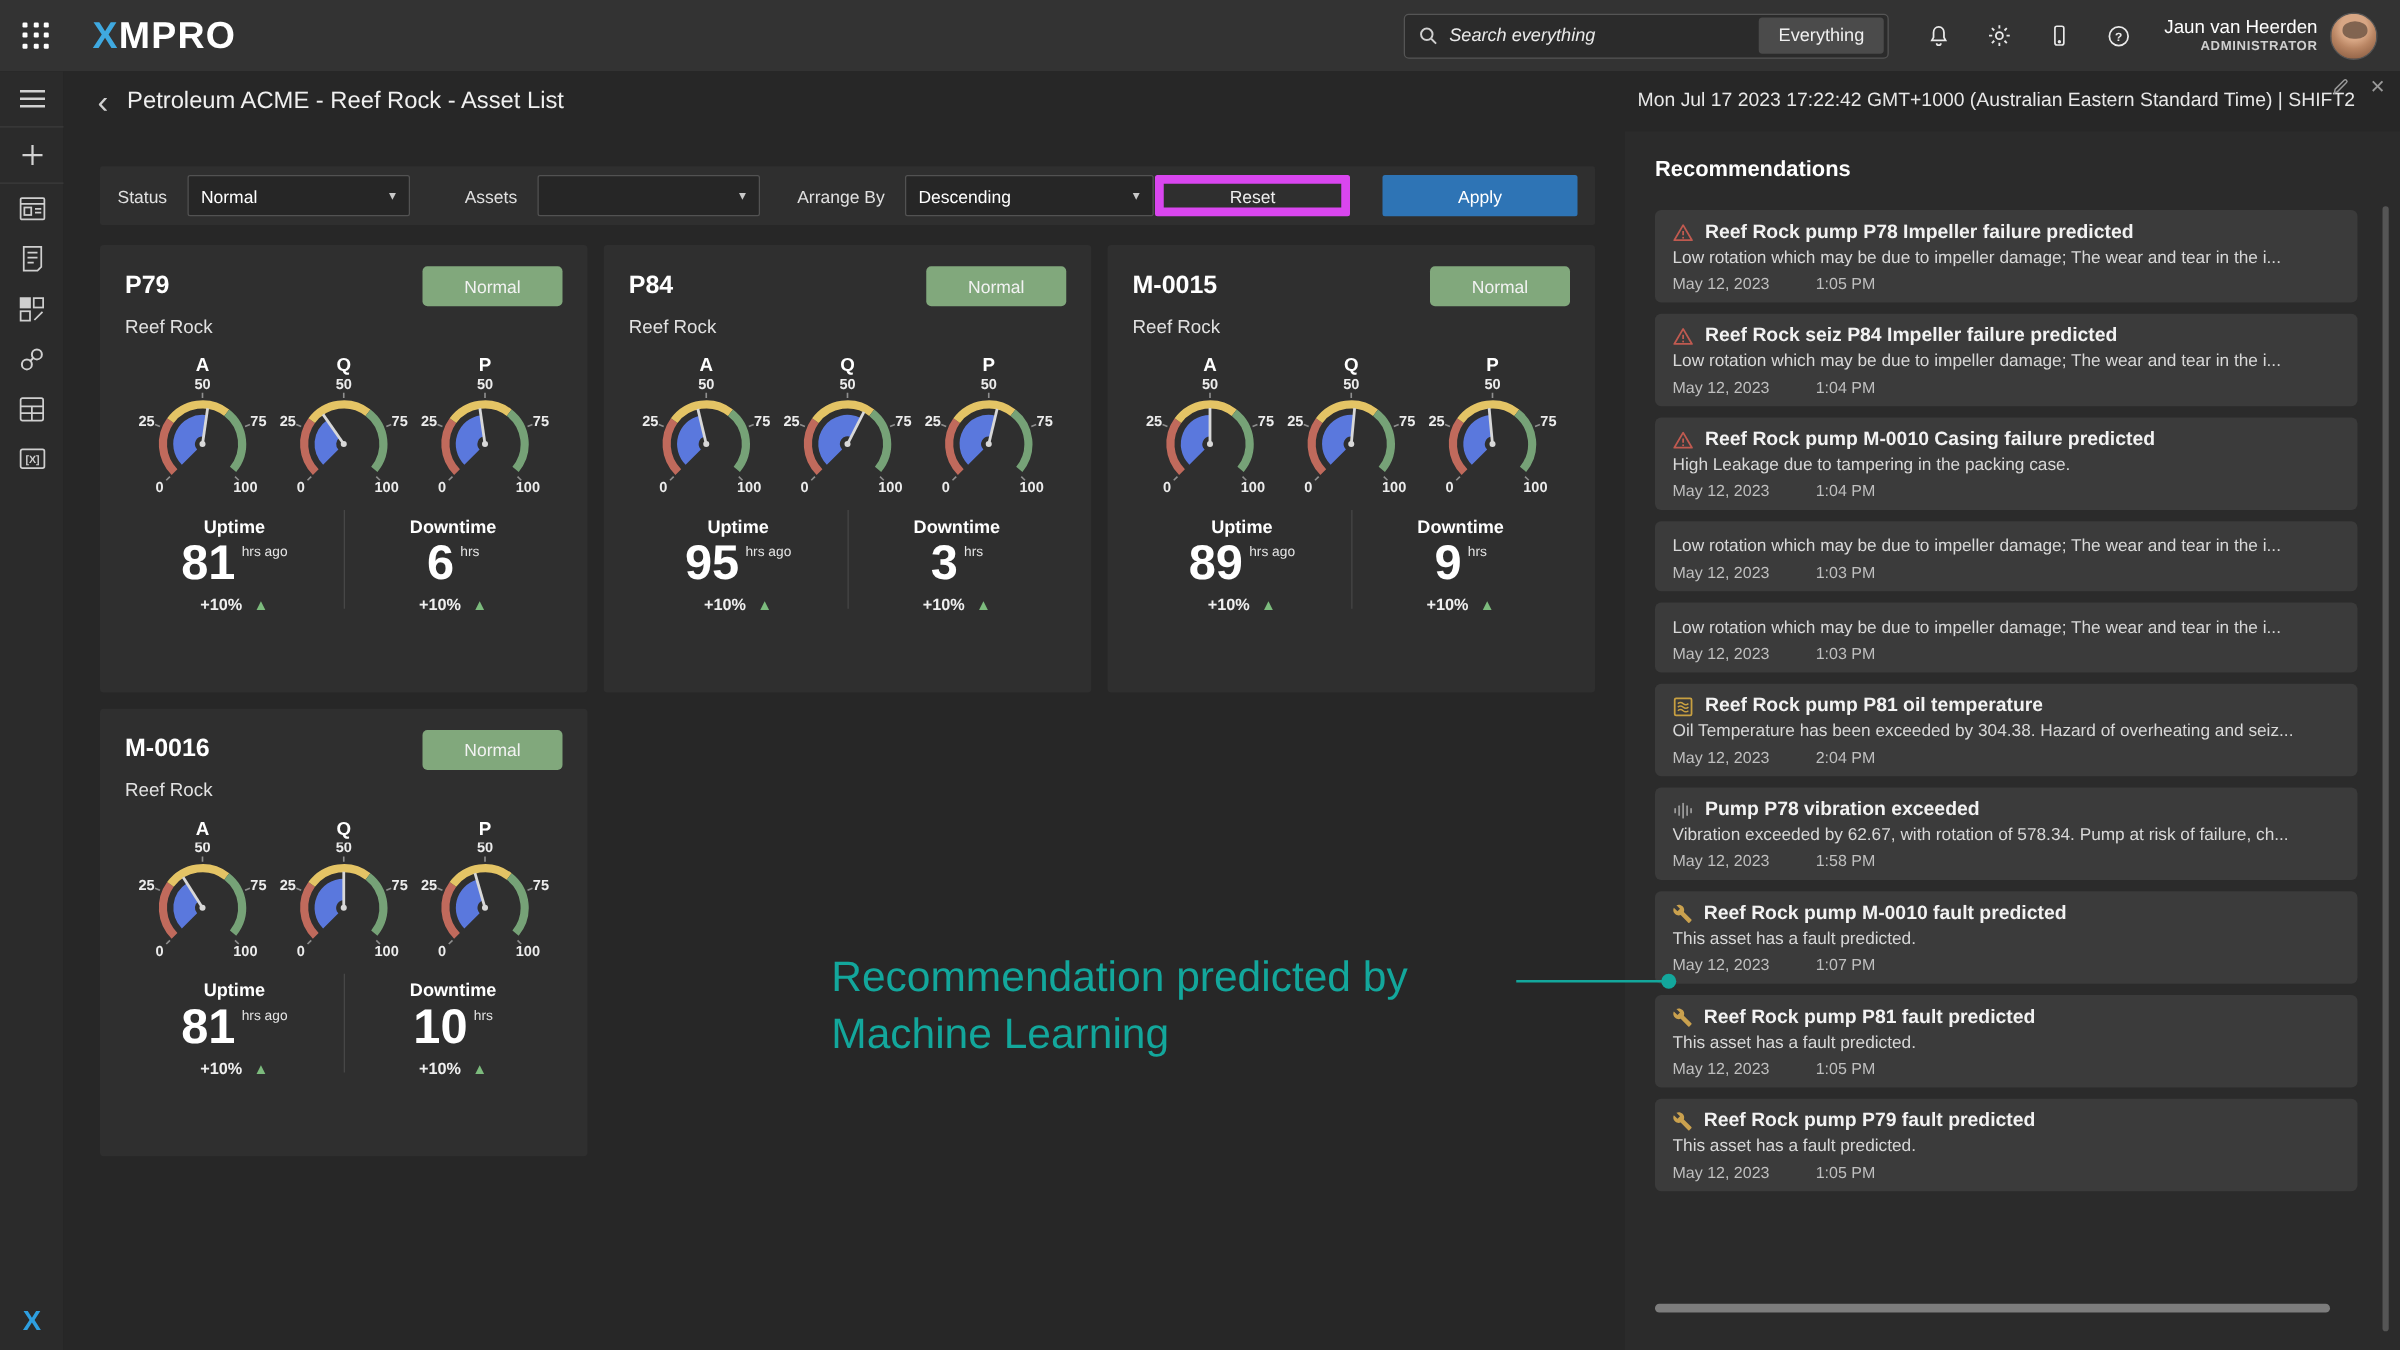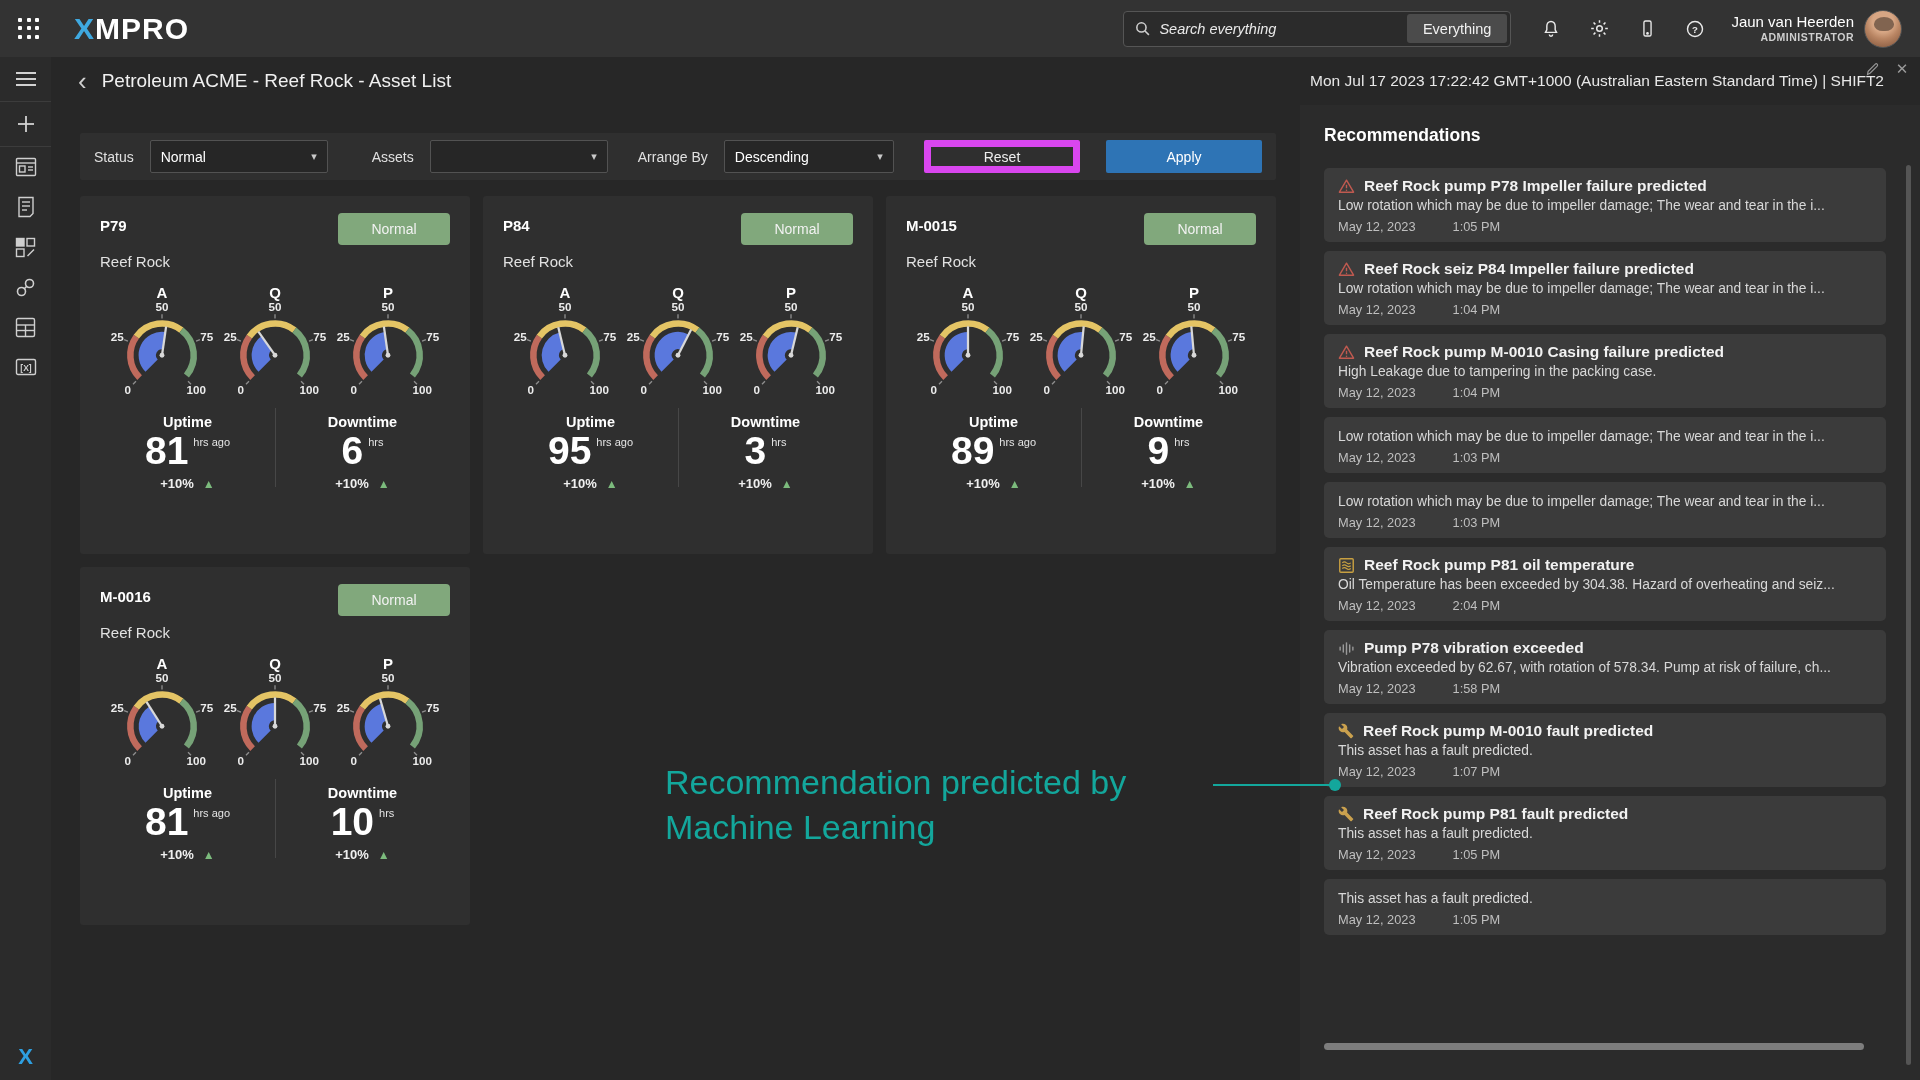--- a/index.html
+++ b/index.html
@@ -57,32 +57,32 @@
   
   .left-col { position:absolute; top:48px; left:29px; width:1196px; }
   .filter-bar { margin-top:28px; height:47px; background:#2f2f2f; border-radius:2px;
     display:flex; align-items:center; padding:0 14px; }
   .f-label { font-size:14px; color:#e0e0e0; }
   .select { height:33px; background:#262626; border:1px solid #525252; border-radius:2px;
     display:flex; align-items:center; padding:0 10px; font-size:14px; color:#fff; cursor:pointer; }
   .select .chev { margin-left:auto; color:#c9c9c9; font-size:11px; padding-left:10px;}
   .sel-status { width:178px; margin:0 44px 0 16px; }
   .sel-assets { width:178px; margin:0 30px 0 16px; }
-  .sel-arrange { width:170px; margin:0 0 0 16px; }
+  .sel-arrange { width:199px; margin:0 0 0 16px; }
   .btn { height:33px; width:156px; border-radius:2px; font-size:14px; font-family:inherit;
     display:flex; align-items:center; justify-content:center; cursor:pointer; }
   .btn-reset { margin-left:auto; background:transparent; border:7px solid #d946ef; color:#eee; }
   .btn-apply { margin-left:26px; border:none; color:#fff; }
 
   
   .cards-grid { margin-top:16px; display:grid; grid-template-columns:repeat(3,390px);
     gap:13px; }
   .card { width:390px; height:358px; background:#2f2f2f; border-radius:3px; padding:17px 20px; }
   .card-head { display:flex; align-items:flex-start; justify-content:space-between; }
-  .card-name { font-size:15px; font-weight:bold; color:#fff; padding-top:4px;}
+  .card-name { font-size:20px; font-weight:bold; color:#fff; padding-top:4px;}
   .badge { width:112px; height:32px; border-radius:4px; display:flex; align-items:center;
     justify-content:center; font-size:14px; color:#f2f2f2; }
   .card-site { font-size:15px; color:#e2e2e2; margin-top:8px; }
   .gauges { display:flex; justify-content:space-between; margin-top:14px; padding:0 6px;}
   .gauge { width:112px; text-align:center; }
   .gauge-label { font-size:15px; font-weight:bold; color:#fff; margin-bottom:2px;}
   .stats { margin-top:8px; display:grid; grid-template-columns:1fr 1fr; position:relative; padding-top:6px;}
   .stats::before { content:""; position:absolute; left:50%; top:0; bottom:4px; width:1px; background:#474747;}
   .stat { text-align:center; }
   .stat-label { font-size:14.5px; font-weight:bold; color:#fff; }
@@ -760,20 +760,26 @@
               </svg>
               <span class="reco-item-title">Reef Rock pump P81 fault predicted</span>
             </div>
     <div class="reco-desc">This asset has a fault predicted.</div>
     <div class="reco-meta">
               <span>May 12, 2023</span>
               <span class="reco-time">1:05 PM</span>
             </div>
           </div>
           <div class="reco-item">
+    <div class="reco-trow">
+              <svg width="16" height="16" viewBox="0 0 24 24">
+                <path d="M22.7 19l-9.1-9.1c.9-2.3.4-5-1.5-6.9C10.1 1 7.1.6 4.7 1.7L9 6 6 9 1.6 4.7C.4 7.1.9 10.1 2.9 12.1c1.9 1.9 4.6 2.4 6.9 1.5l9.1 9.1c.4.4 1 .4 1.4 0l2.3-2.3c.5-.4.5-1.1.1-1.4z" fill="#caa14e"></path>
+              </svg>
+              <span class="reco-item-title">Reef Rock pump P79 fault predicted</span>
+            </div>
     <div class="reco-desc">This asset has a fault predicted.</div>
     <div class="reco-meta">
               <span>May 12, 2023</span>
               <span class="reco-time">1:05 PM</span>
             </div>
           </div>
         </div>
       <div class="v-scroll"></div>
       <div class="h-scroll"></div>
     </div>

